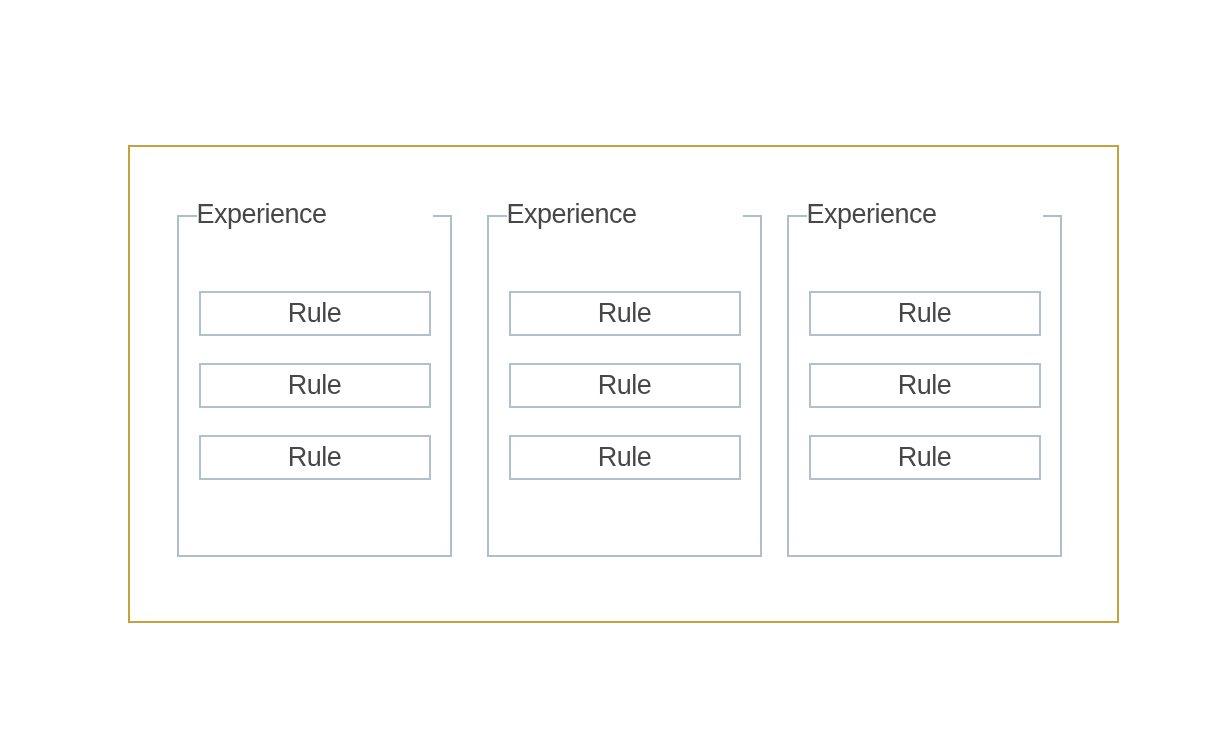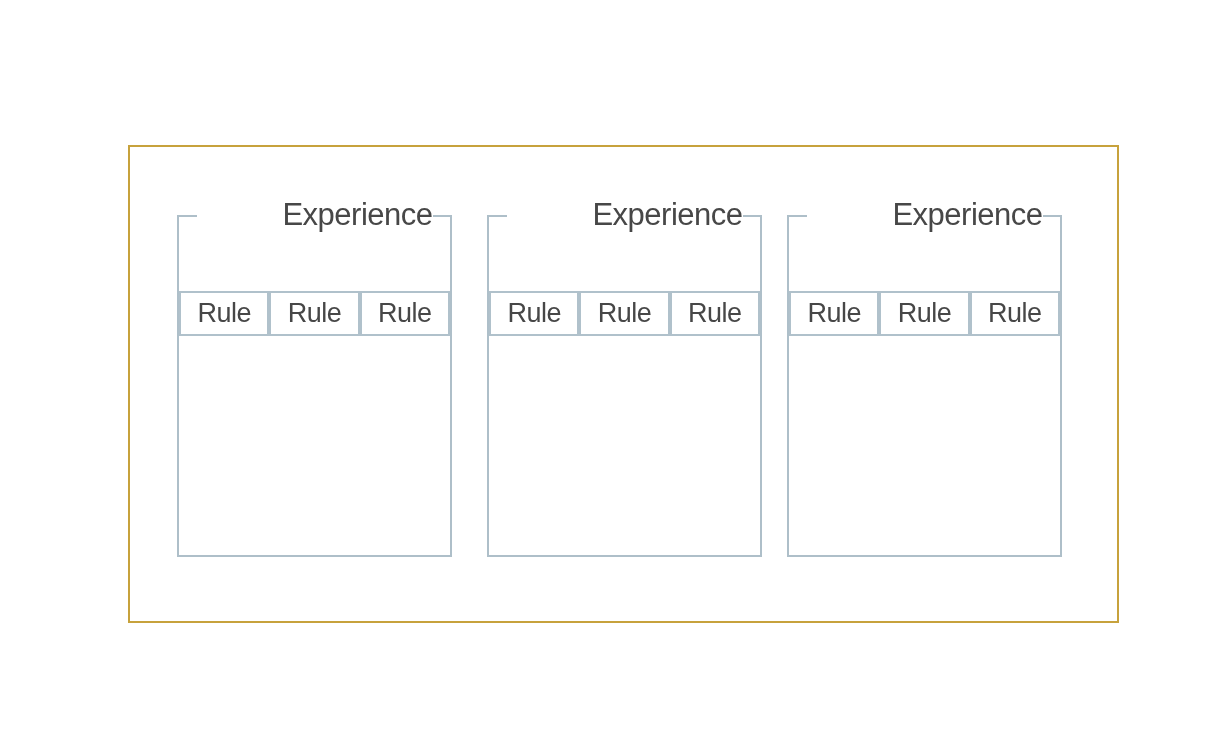--- a/index.html
+++ b/index.html
@@ -66,34 +66,34 @@
   .experience-box.col-0 { left: 47px; }
   .experience-box.col-1 { left: 357px; }
   .experience-box.col-2 { left: 657px; }
 
   .experience-title {
     position: absolute;
     top: -2px;
     left: 50%;
     transform: translate(-50%, -50%);
     width: 236px;
-    text-align: right;
+    text-align: left;
     background: var(--background);
-    font-size: 31px;
+    font-size: 27px;
     font-weight: 400;
     letter-spacing: -0.5px;
     line-height: 1.25;
     color: var(--text);
     white-space: nowrap;
   }
 
   .rules {
     display: flex;
-    flex-direction: row;
-    align-items: flex-end;
+    flex-direction: column;
+    align-items: center;
     padding-top: 74px;
     row-gap: 27px;
   }
 
   .rule-box {
     width: 232px;
     height: 45px;
     border: 2px solid var(--rule-border);
     background: var(--background);
     display: flex;

